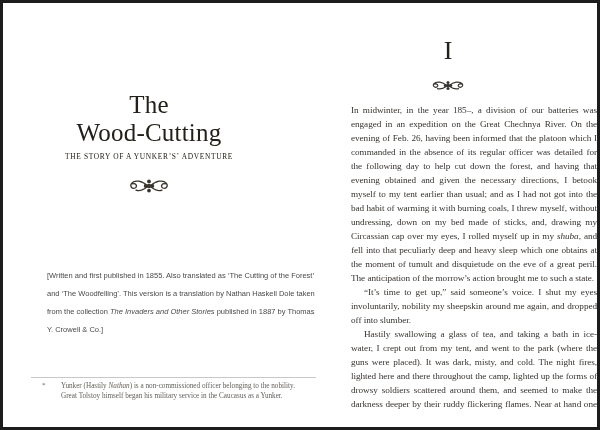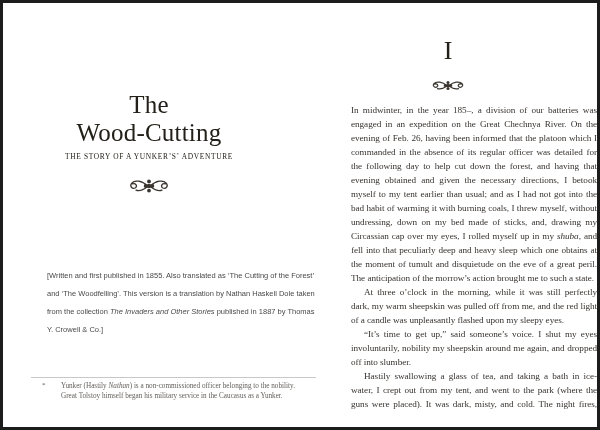--- a/index.html
+++ b/index.html
@@ -128,20 +128,19 @@
             <circle cx="58" cy="19" r="4.5"></circle>
             <circle cx="50" cy="28" r="4.5"></circle>
             <circle cx="50" cy="19" r="5.5"></circle>
           </g>
         </svg>
       </span>
     </div>
 
     <div class="body-text">
       <p><span>In midwinter, in the year 185–, a division of our batteries was engaged in an expedition on the Great Chechnya River. On the evening of Feb. 26, having been informed that the platoon which I commanded in the absence of its regular officer was detailed for the following day to help cut down the forest, and having that evening obtained and given the necessary directions, I betook myself to my tent earlier than usual; and as I had not got into the bad habit of warming it with burning coals, I threw myself, without undressing, down on my bed made of sticks, and, drawing my Circassian cap over my eyes, I rolled myself up in my </span><i>shuba</i><span>, and fell into that peculiarly deep and heavy sleep which one obtains at the moment of tumult and disquietude on the eve of a great peril. The anticipation of the morrow’s action brought me to such a state.</span></p>
-      <p class="indented">At three o’clock in the morning, while it was still perfectly dark, my warm sheepskin was pulled off from me, and the red light of a candle was unpleasantly flashed upon my sleepy eyes.</p>
       <p class="indented">“It’s time to get up,” said someone’s voice. I shut my eyes involuntarily, nobility my sheepskin around me again, and dropped off into slumber.</p>
       <p class="indented">Hastily swallowing a glass of tea, and taking a bath in ice-water, I crept out from my tent, and went to the park (where the guns were placed). It was dark, misty, and cold. The night fires, lighted here and there throughout the camp, lighted up the forms of drowsy soldiers scattered around them, and seemed to make the darkness deeper by their ruddy flickering flames. Near at hand one could hear monotonous, tranquil snoring; in the distance, movement, the babble of voices, and the jangle of arms, as the foot-soldiers got in</p>
     </div>
 
   </div>
 
 </div>
 
 </body></html>

